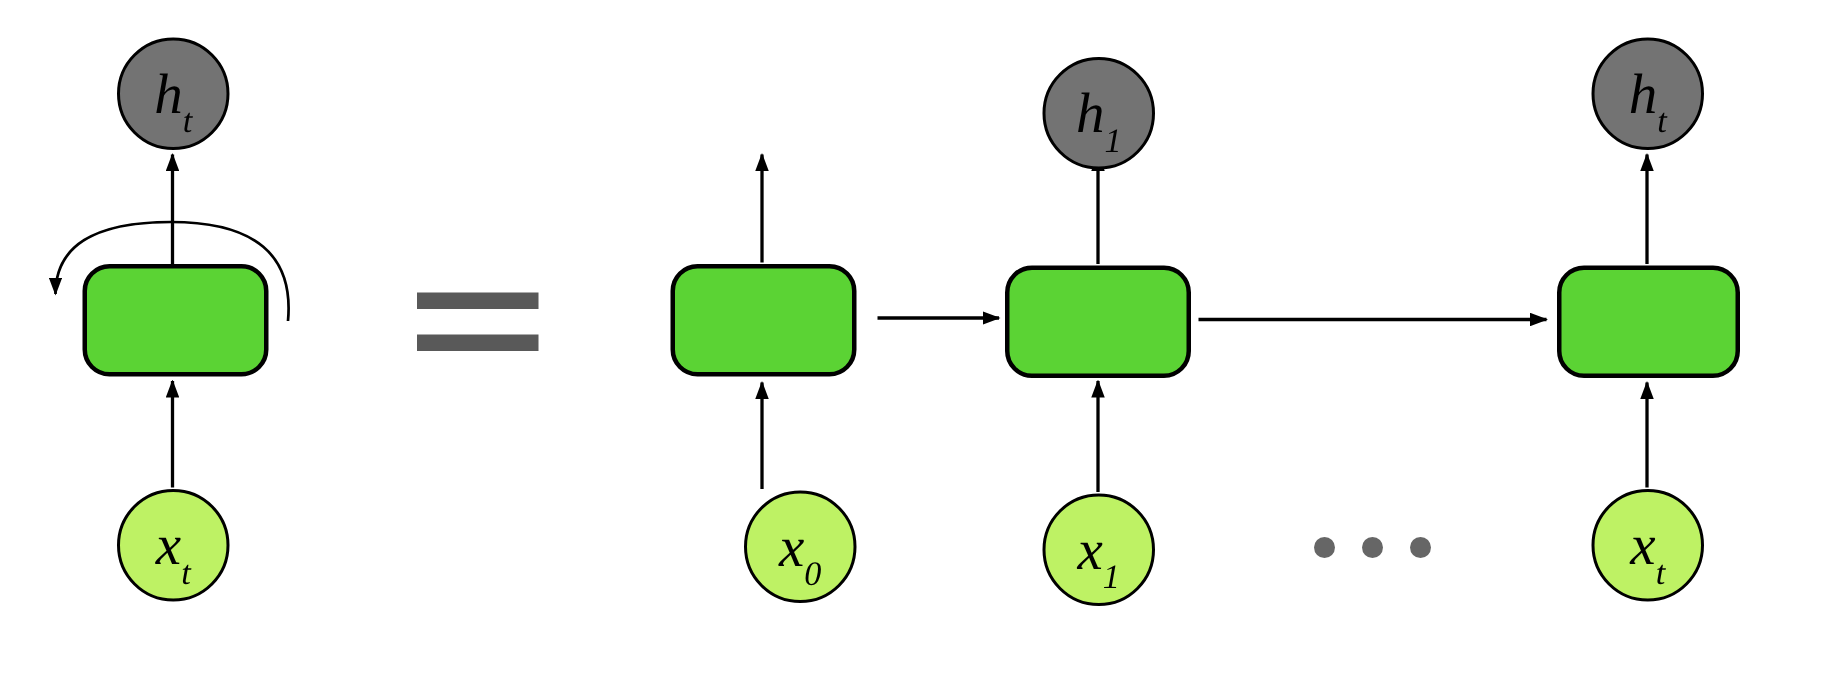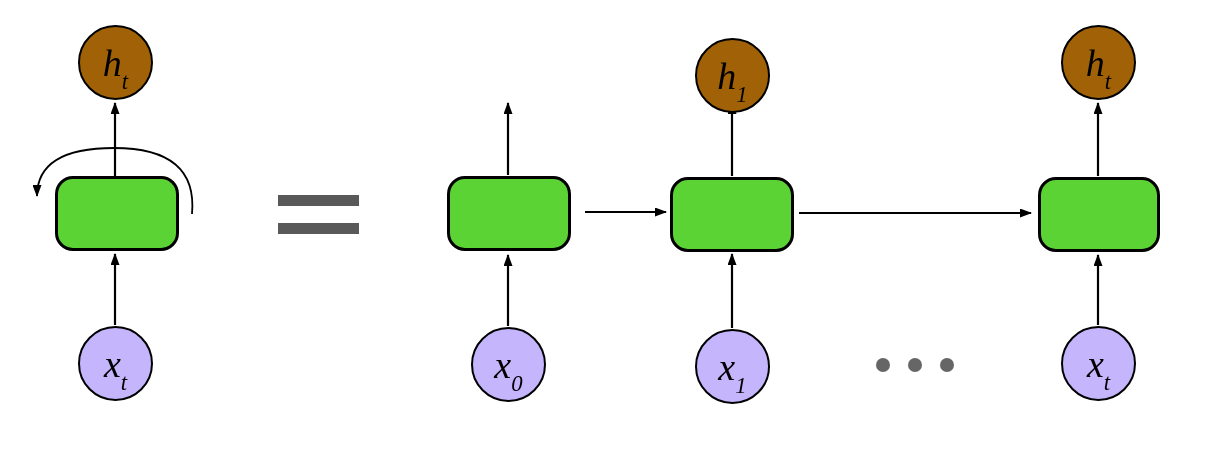--- a/index.html
+++ b/index.html
@@ -19,22 +19,22 @@
   .node {
     position: absolute;
     width: 75px; height: 75px;
     box-sizing: border-box;
     border: 2.5px solid #000000;
     border-radius: 50%;
     display: flex;
     align-items: center;
     justify-content: center;
   }
-  .node-hidden { background: #a16207; }
-  .node-input  { background: #c4b5fd; }
+  .node-hidden { background: #737373; }
+  .node-input  { background: #bef264; }
   .cell {
     position: absolute;
     width: 124px; height: 75px;
     box-sizing: border-box;
     background: #5BD334;
     border: 3px solid #000000;
     border-radius: 18px;
   }
   .lbl {
     font-style: italic;
@@ -109,21 +109,21 @@
   <div class="node node-input" style="left:78px; top:326px;">
     <span class="lbl"><span>x</span><sub>t</sub></span>
   </div>
 
   <div class="equals" aria-label="=">
     <div class="bar bar-top"></div>
     <div class="bar bar-bottom"></div>
   </div>
 
   <div class="cell" style="left:447px; top:176px;"></div>
-  <div class="node node-input" style="left:471px; top:327px;">
+  <div class="node node-input" style="left:496px; top:327px;">
     <span class="lbl"><span>x</span><sub>0</sub></span>
   </div>
 
   <div class="node node-hidden" style="left:695px; top:38px;">
     <span class="lbl"><span>h</span><sub>1</sub></span>
   </div>
   <div class="cell" style="left:670px; top:177px;"></div>
   <div class="node node-input" style="left:695px; top:329px;">
     <span class="lbl"><span>x</span><sub>1</sub></span>
   </div>

